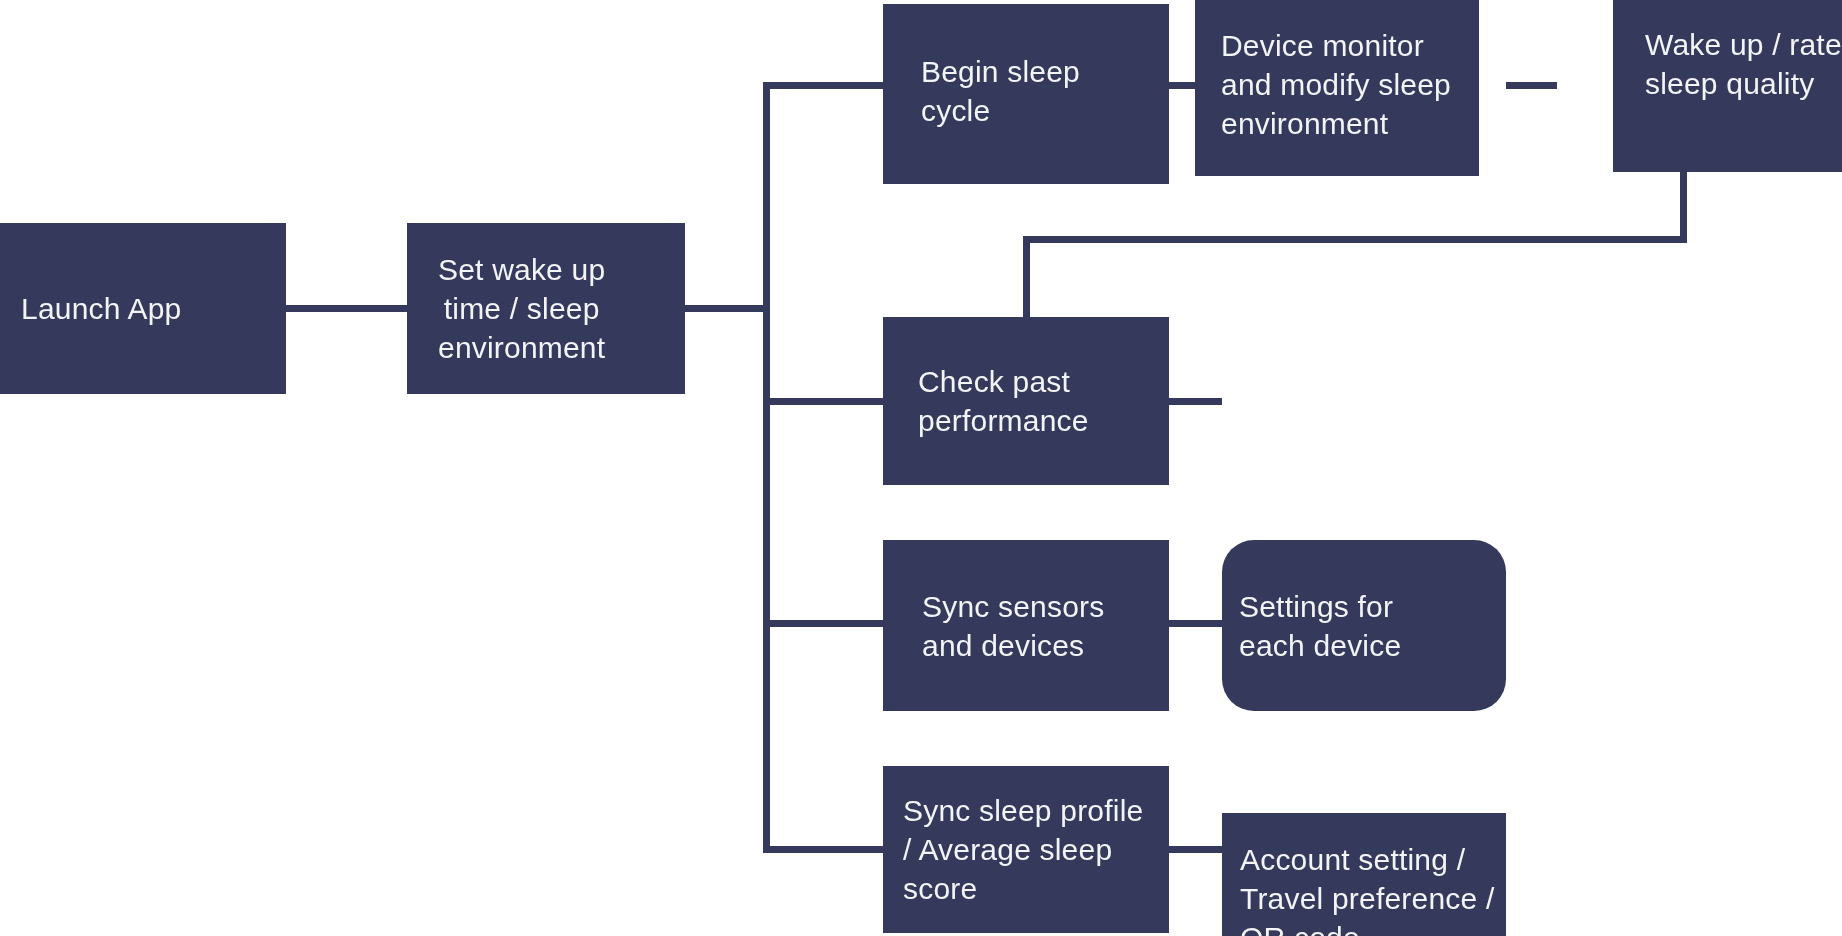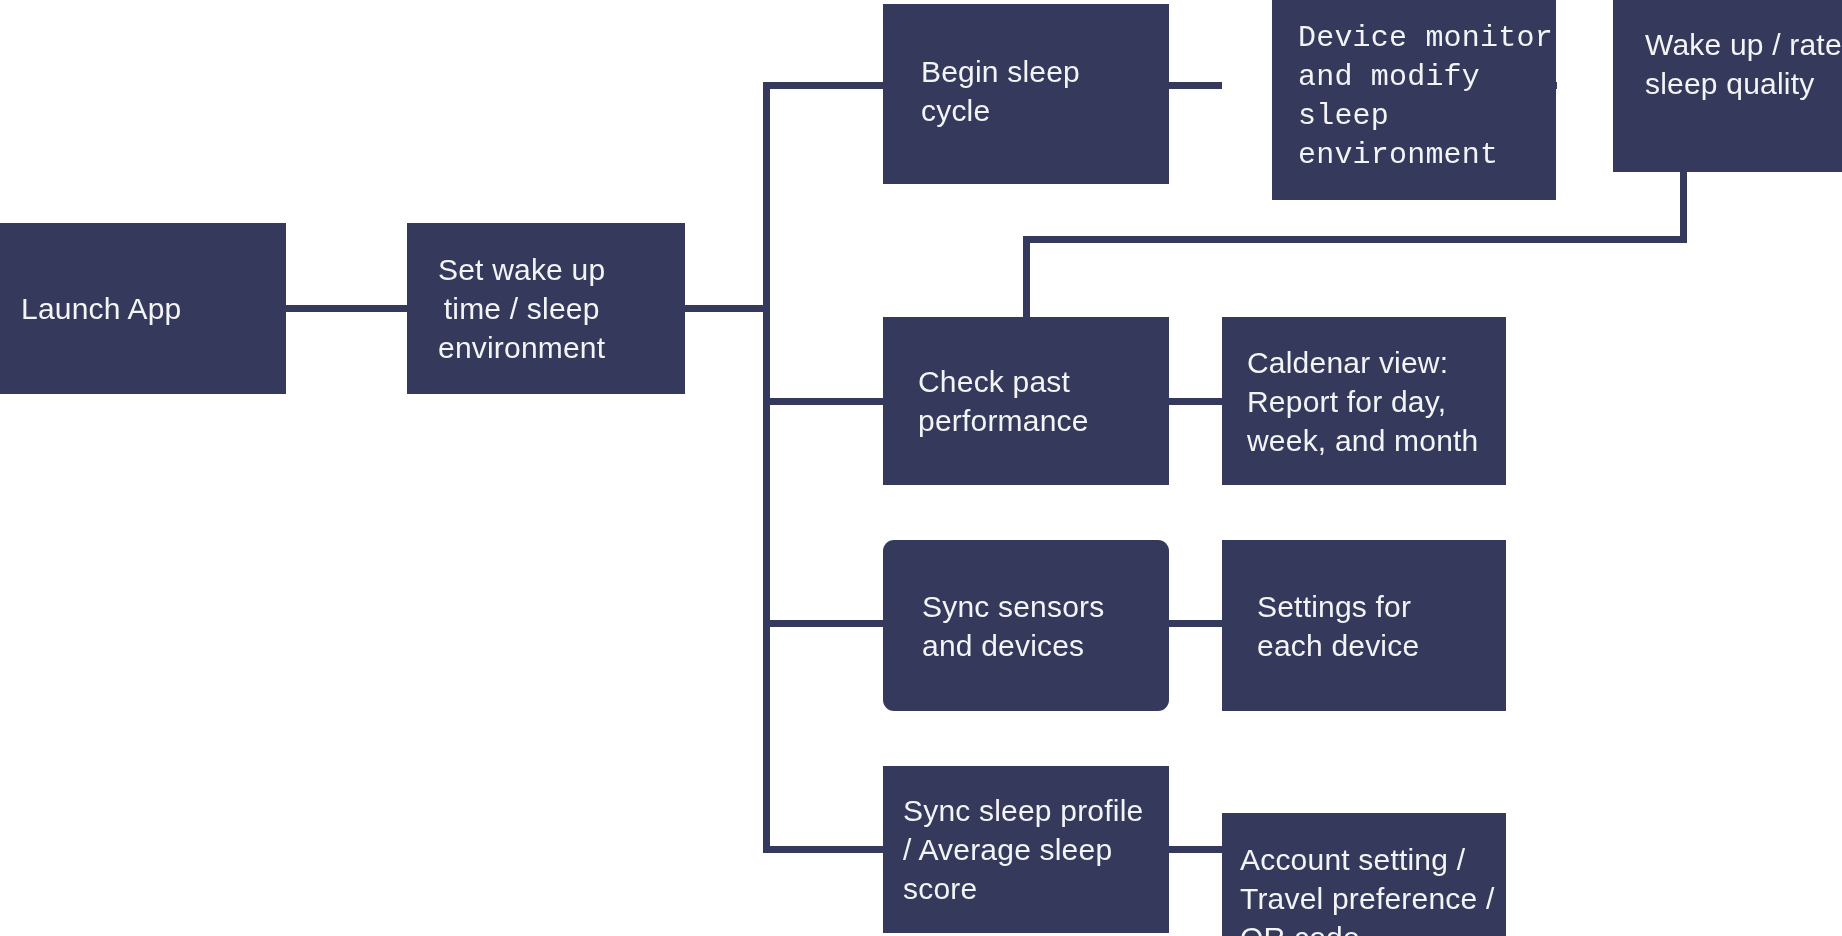--- a/index.html
+++ b/index.html
@@ -28,26 +28,26 @@
     font-size:30px;
     line-height:39px;
     letter-spacing:0.2px;
   }
   .edge{position:absolute;background:var(--navy);}
 
   
   .n-a{left:0;      top:223px;width:286px;height:171px;padding-left:21px;}
   .n-b{left:407px;  top:223px;width:278px;height:171px;padding-left:31px;text-align:center;}
   .n-c{left:883px;  top:4px;    width:286px;height:180px;padding-left:38px;padding-bottom:7px;}
-  .n-d{left:1272px; top:0;    width:284px;height:200px;padding-left:26px;padding-bottom:7px;font-family:Liberation Mono, monospace;}
+  .n-d{left:1195px; top:0;    width:284px;height:176px;padding-left:26px;padding-bottom:7px;}
   .n-e{left:1613px; top:0;    width:285px;height:172px;padding-left:32px;padding-bottom:44px;}
   .n-f{left:883px;  top:317px;width:286px;height:168px;padding-left:35px;}
   .n-g{left:1222px; top:317px;width:284px;height:168px;padding-left:25px;}
-  .n-h{left:883px;  top:540px;width:286px;height:171px;padding-left:39px;border-radius:11px;}
-  .n-i{left:1222px; top:540px;width:284px;height:171px;padding-left:35px;}
+  .n-h{left:883px;  top:540px;width:286px;height:171px;padding-left:39px;}
+  .n-i{left:1222px; top:540px;width:284px;height:171px;padding-left:17px;border-radius:32px;}
   .n-j{left:883px;  top:766px;width:286px;height:167px;padding-left:20px;}
   .n-k{left:1222px; top:766px;width:284px;height:170px;padding-left:18px;margin-top:47px;}
 
   
   .e1 {left:286px; top:305px;width:121px;height:7px;}   
   .e2 {left:685px; top:305px;width:85px; height:7px;}   
   .e3 {left:763px; top:82px; width:7px;  height:771px;} 
   .e4 {left:763px; top:82px; width:120px;height:7px;}   
   .e5 {left:763px; top:398px;width:120px;height:7px;}   
   .e6 {left:763px; top:620px;width:120px;height:7px;}   
@@ -106,25 +106,20 @@
   <div class="node n-e">
     <span class="label">Wake up / rate
 sleep quality</span>
   </div>
 
   <div class="node n-f">
     <span class="label">Check past
 performance</span>
   </div>
 
-  <div class="node n-g">
-    <span class="label">Caldenar view:
-Report for day,
-week, and month</span>
-  </div>
 
   <div class="node n-h">
     <span class="label">Sync sensors
 and devices</span>
   </div>
 
   <div class="node n-i">
     <span class="label">Settings for
 each device</span>
   </div>

